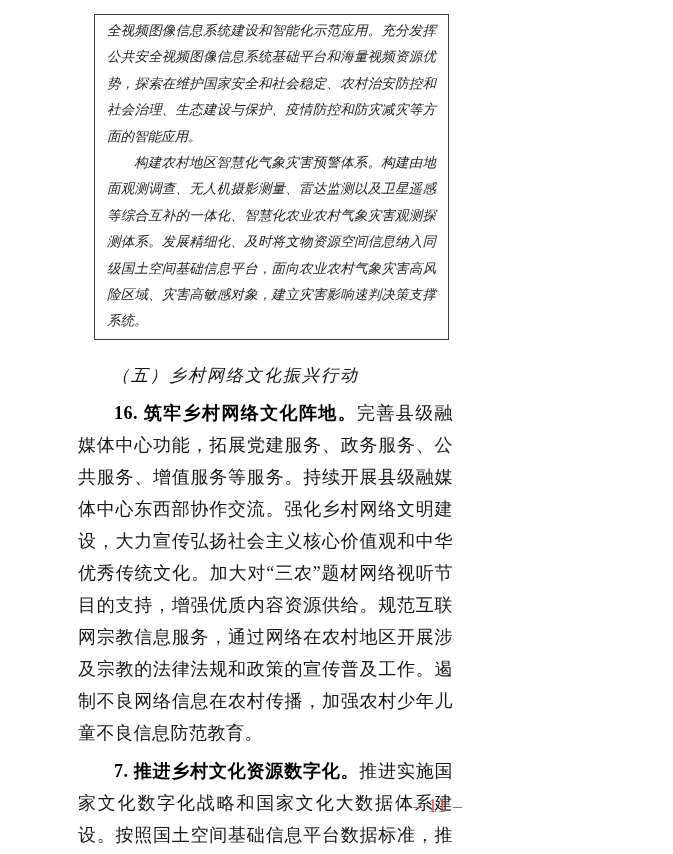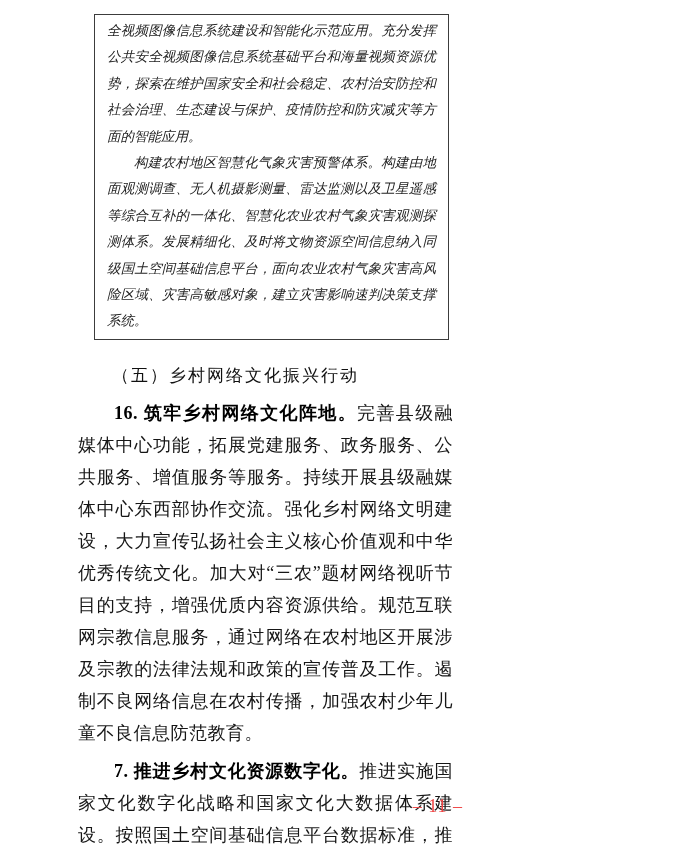--- a/index.html
+++ b/index.html
@@ -28,20 +28,21 @@
   .callout-box p { margin: 0; text-indent: 2em; }
   .callout-box p:first-child { text-indent: 0; }
   
   .content {
     padding: 0 77px 0 78px;
   }
   .section-heading {
     margin: 21px 0 0 0;
     font-size: 17px;
     font-weight: normal;
+    font-style: italic; 
     text-indent: 2em;
     line-height: 30px;
     color: #111111;
     letter-spacing: 2px;
   }
   .body-para {
     margin: 6px 12px 0 0;
     font-size: 18px;
     line-height: 32px;
     text-align: justify;

